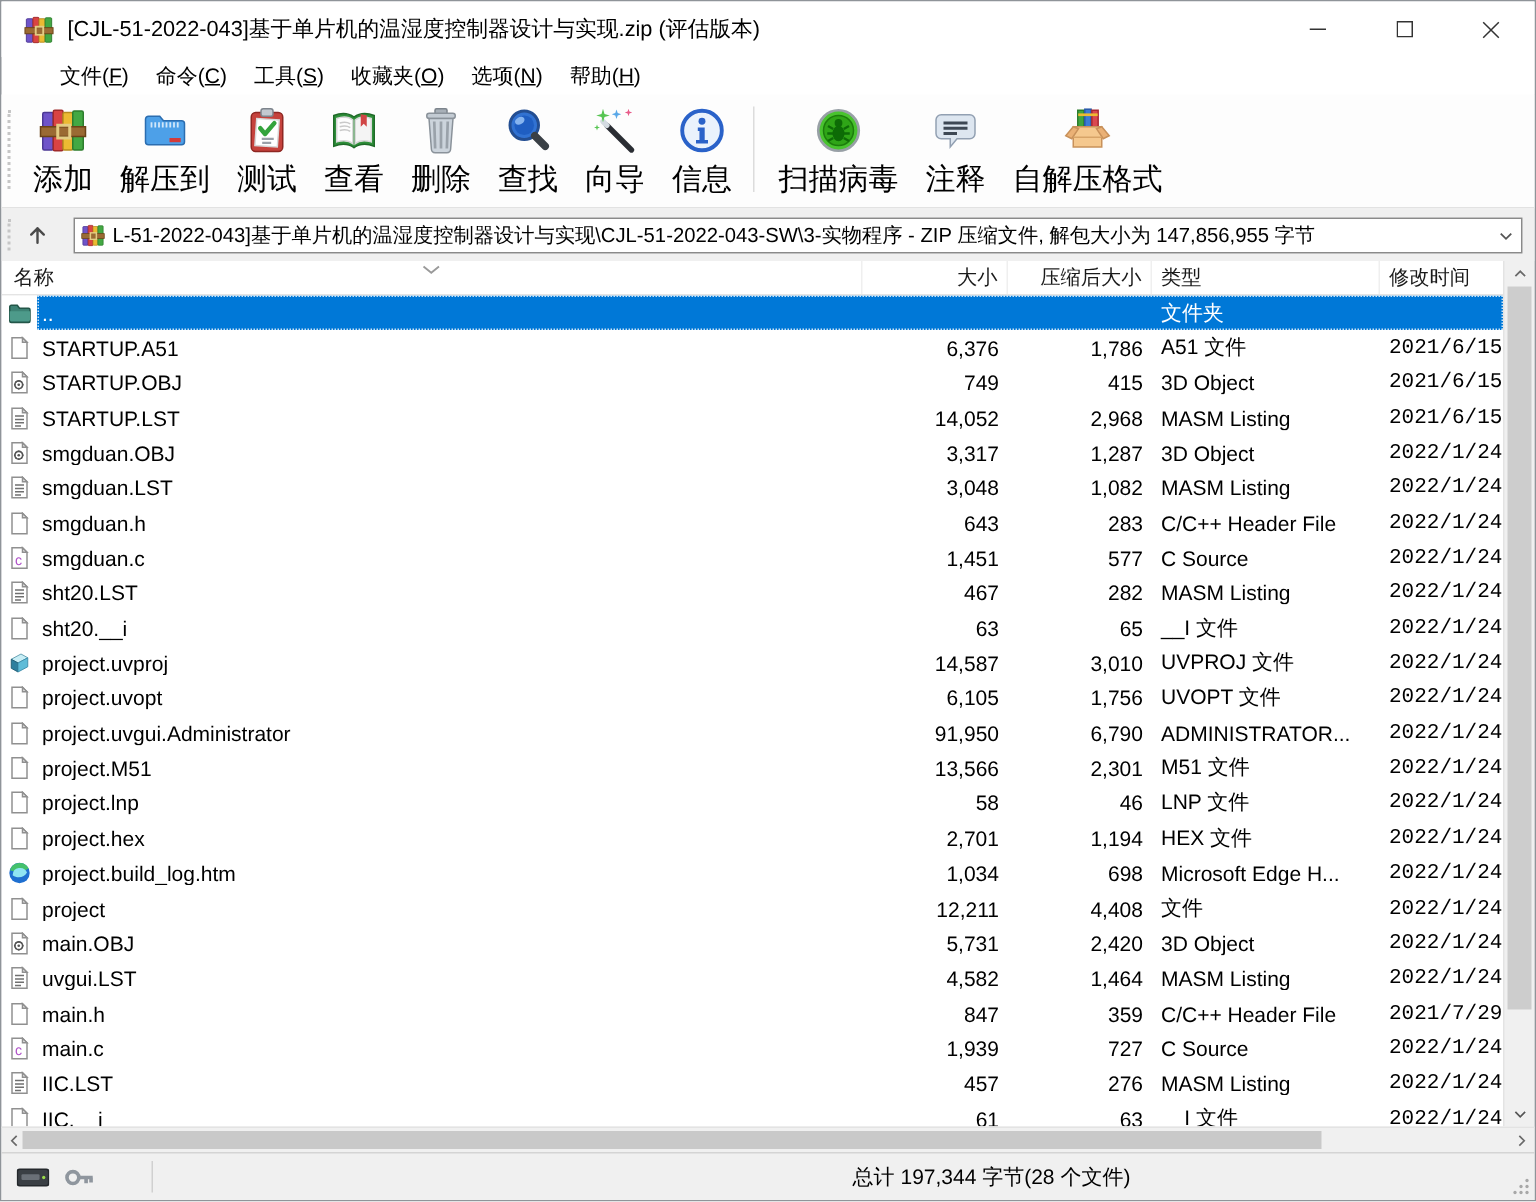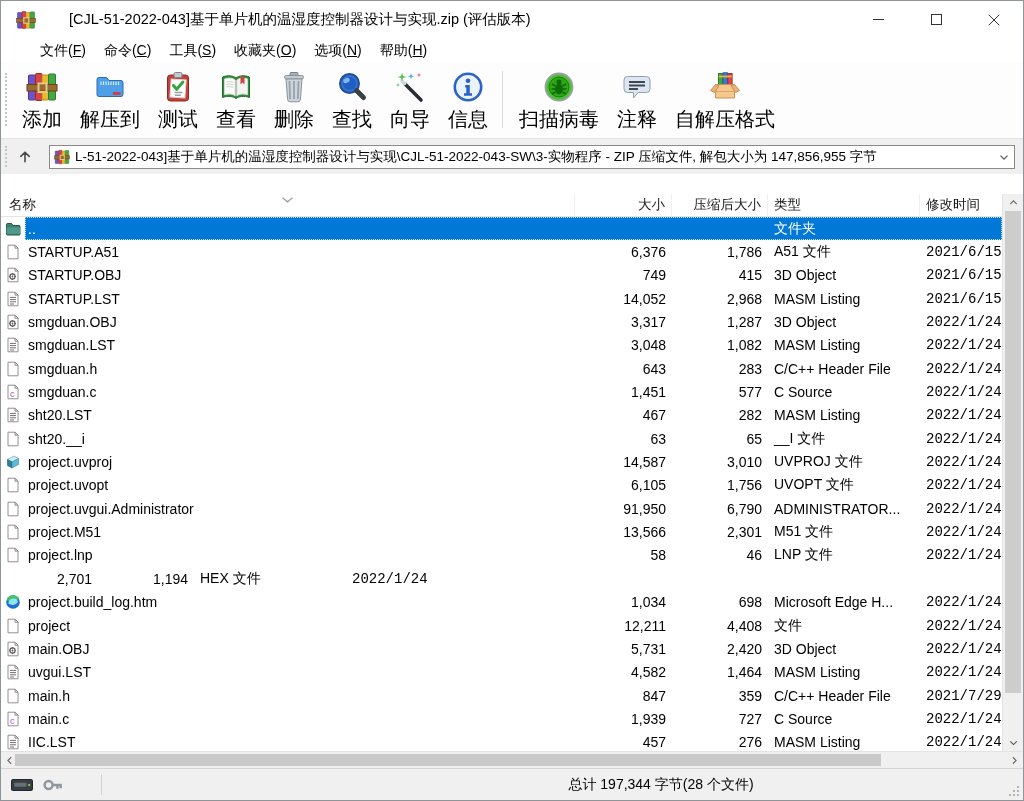--- a/index.html
+++ b/index.html
@@ -3,21 +3,21 @@
 <meta charset="utf-8">
 <style>
   * { margin:0; padding:0; box-sizing:border-box; }
   html,body { width:1024px; height:801px; overflow:hidden; }
   body { font-family:"Liberation Sans","DejaVu Sans",sans-serif; background:#fff; color:#000; }
   .window { width:1024px; height:801px; border:1px solid #8f9499; background:#fff; display:flex; flex-direction:column; }
 
   
   .titlebar { flex:0 0 37px; display:flex; align-items:center; background:#fff; }
   .tb-appicon { margin:0 9px 0 15px; flex:0 0 auto; }
-  .tb-title { font-size:14.5px; white-space:nowrap; overflow:hidden; flex:1;margin-left:24px; }
+  .tb-title { font-size:14.5px; white-space:nowrap; overflow:hidden; flex:1; }
   .caption { display:flex; height:100%; }
   .cap-btn { width:58px; height:100%; display:flex; align-items:center; justify-content:center; }
 
   
   .menubar { flex:0 0 25px; display:flex; align-items:center; padding-left:7px; font-size:14px; background:#fff;margin-left:23px; }
   .menu-item { padding:3px 9px; white-space:nowrap; }
 
   
   .toolbar { flex:0 0 76px; display:flex; align-items:flex-start; padding:5px 0 0 12px; background:#fdfdfd; border-bottom:1px solid #e2e2e2; position:relative; }
   .toolbar::before { content:""; position:absolute; left:4px; top:10px; bottom:12px; border-left:2px dotted #c6c6c6; }
@@ -27,21 +27,21 @@
 
   
   .addressbar { flex:0 0 35px; display:flex; align-items:center; background:#f0f0f0; padding-right:8px; position:relative; }
   .addressbar::before { content:""; position:absolute; left:4px; top:7px; bottom:7px; border-left:2px dotted #c6c6c6; }
   .up-btn { width:32px; height:28px; margin-left:8px; display:flex; align-items:center; justify-content:center; }
   .combo { flex:1; height:24px; background:#fff; border:1px solid #8a8a8a; display:flex; align-items:center; gap:5px; padding-left:4px; overflow:hidden; font-size:13.5px; }
   .combo-text { flex:1; white-space:nowrap; overflow:hidden; }
   .combo-arrow { flex:0 0 20px; align-self:stretch; display:flex; align-items:center; justify-content:center; }
 
   
-  .main { flex:1 1 auto; display:flex; overflow:hidden;margin-top:20px; }
+  .main { flex:1 1 auto; display:flex; overflow:hidden; }
   .list-area { flex:1; display:flex; flex-direction:column; overflow:hidden; background:#fff; }
   .list-header { flex:0 0 23px; display:flex; position:relative; font-size:13.5px; color:#1a1a1a; border-bottom:1px solid #e4e4e4; }
   .hcell { display:flex; align-items:center; height:100%; padding:0 6px; border-right:1px solid #efefef; overflow:hidden; white-space:nowrap; }
   .hc0 { width:574px; padding-left:8px; }
   .hc1 { width:97px; justify-content:flex-end; }
   .hc2 { width:96px; justify-content:flex-end; }
   .hc3 { width:152px; }
   .hc4 { flex:1; border-right:none; }
   .sort-ind { position:absolute; left:279px; top:-2px; }
 
@@ -540,20 +540,26 @@
                 <use href="#sym-doc"></use>
               </svg>
               <span>project.lnp</span>
             </div>
             <div class="cell size">58</div>
             <div class="cell packed">46</div>
             <div class="cell type">LNP 文件</div>
             <div class="cell mod">2022/1/24</div>
           </div>
           <div class="row">
+            <div class="cell name">
+              <svg width="16" height="16" class="fi">
+                <use href="#sym-doc"></use>
+              </svg>
+              <span>project.hex</span>
+            </div>
             <div class="cell size">2,701</div>
             <div class="cell packed">1,194</div>
             <div class="cell type">HEX 文件</div>
             <div class="cell mod">2022/1/24</div>
           </div>
           <div class="row">
             <div class="cell name">
               <svg width="16" height="16" class="fi">
                 <use href="#sym-edge"></use>
               </svg>

